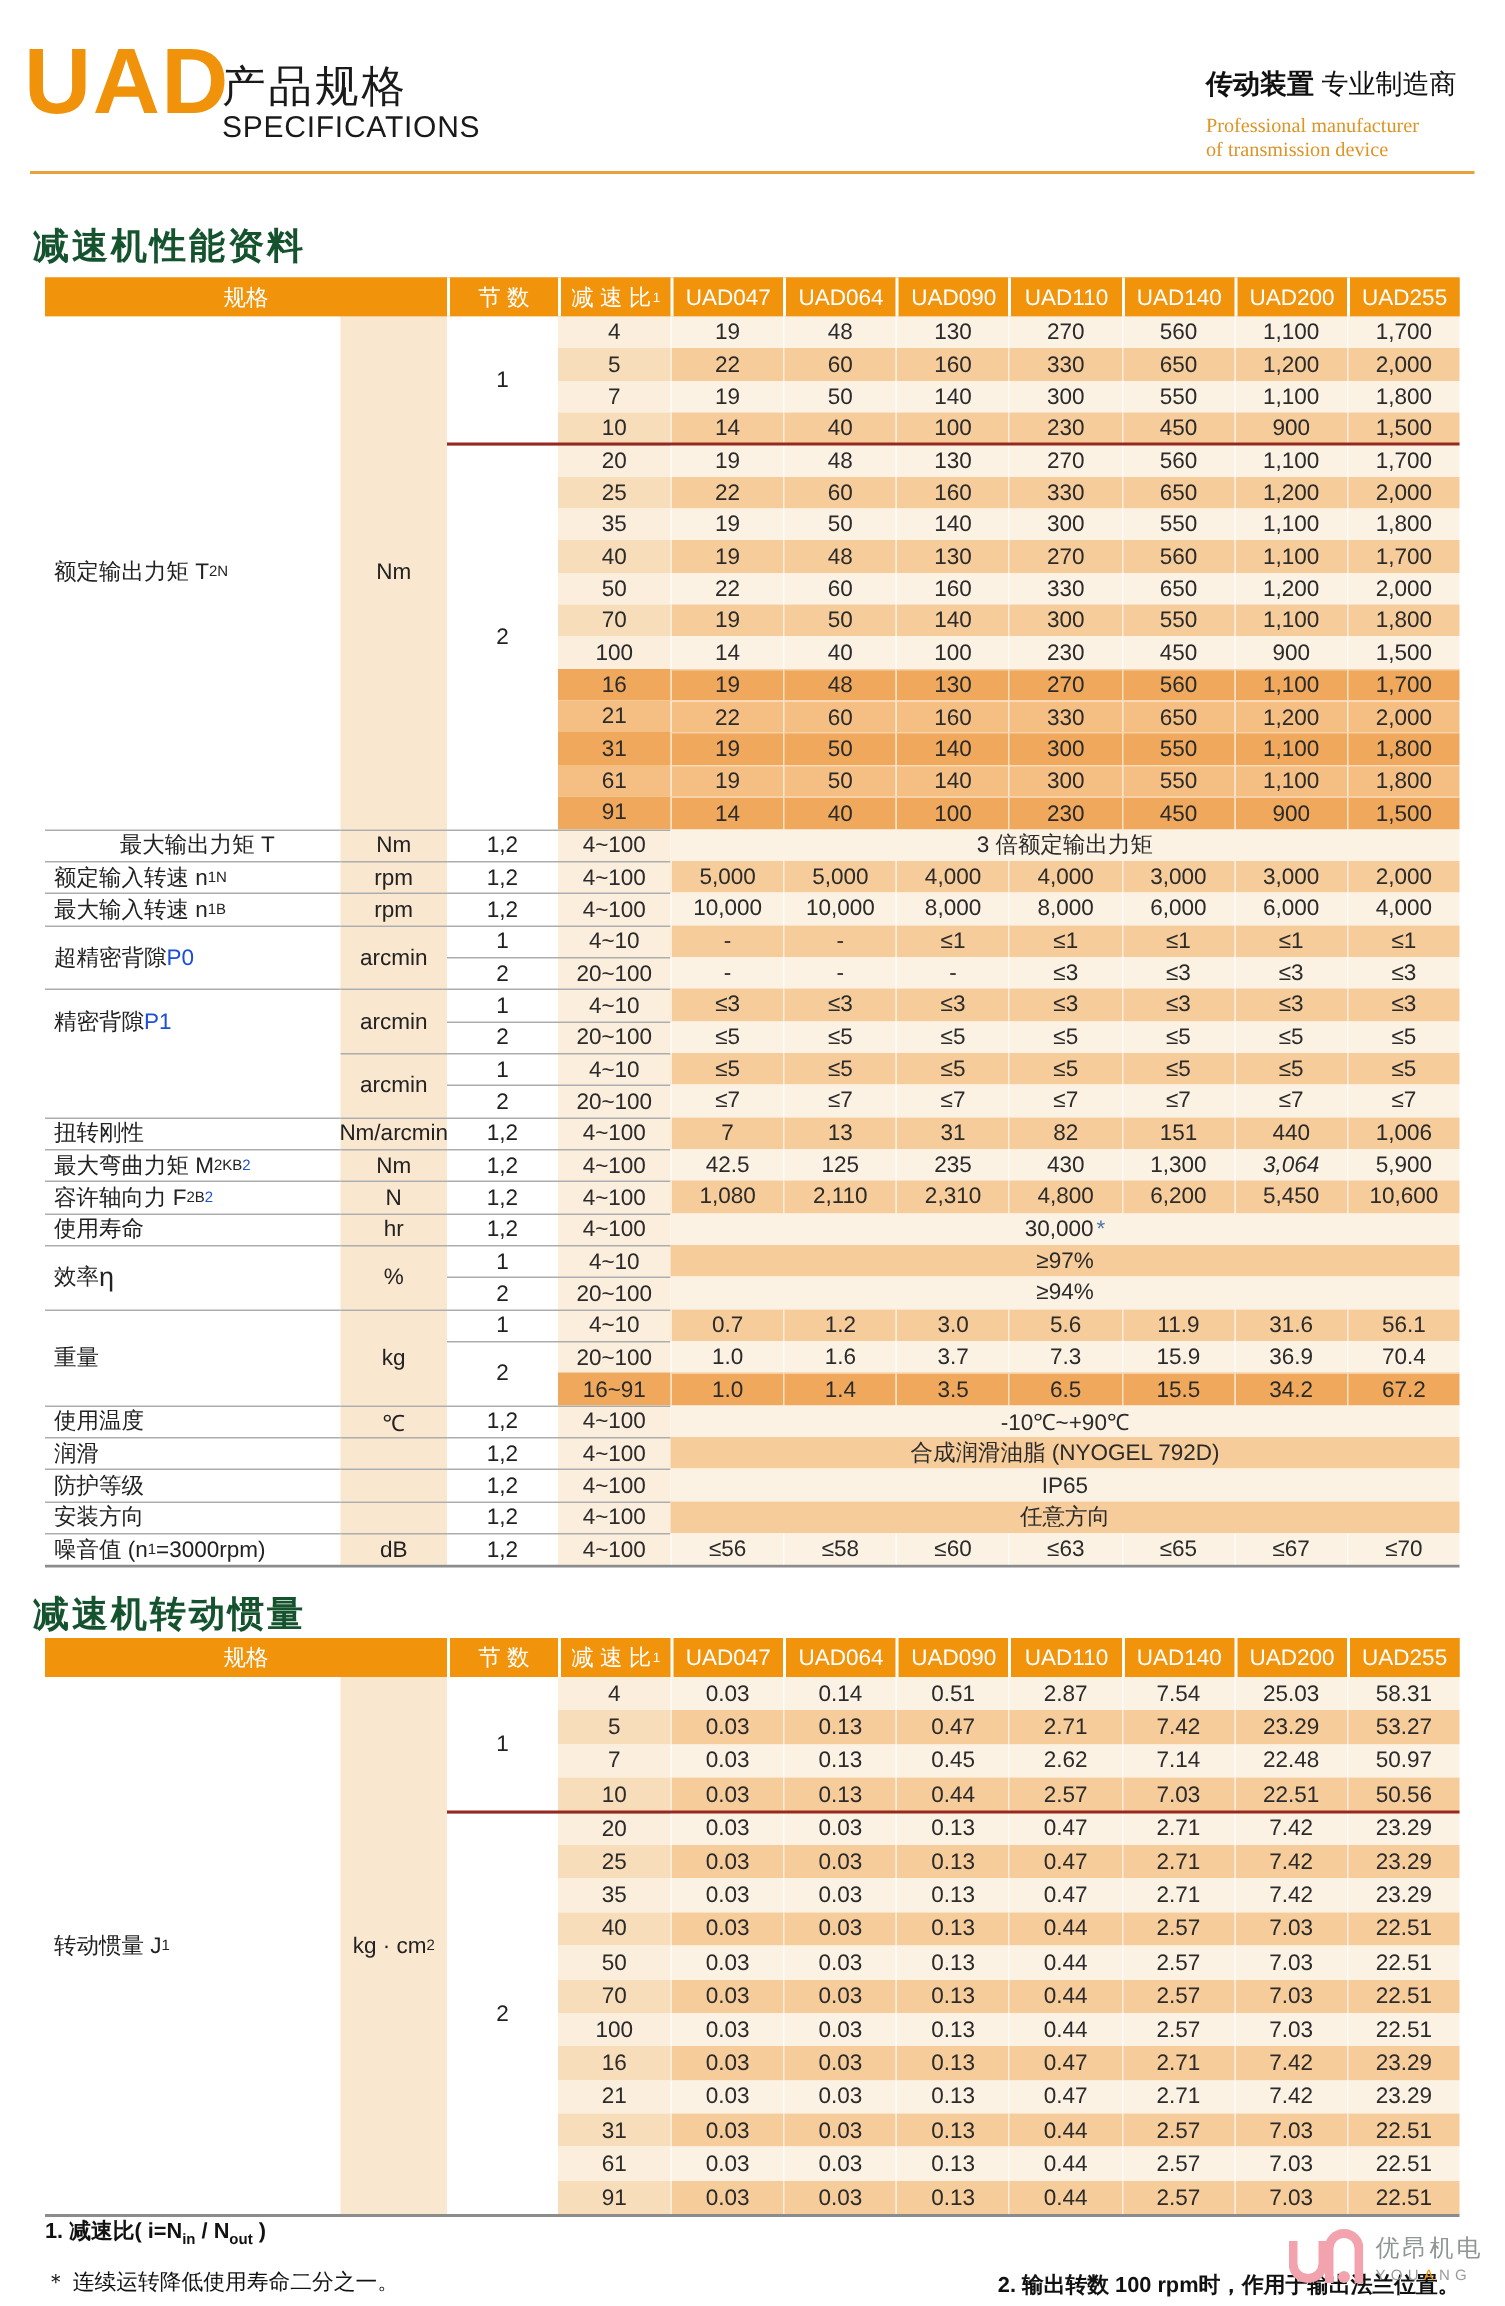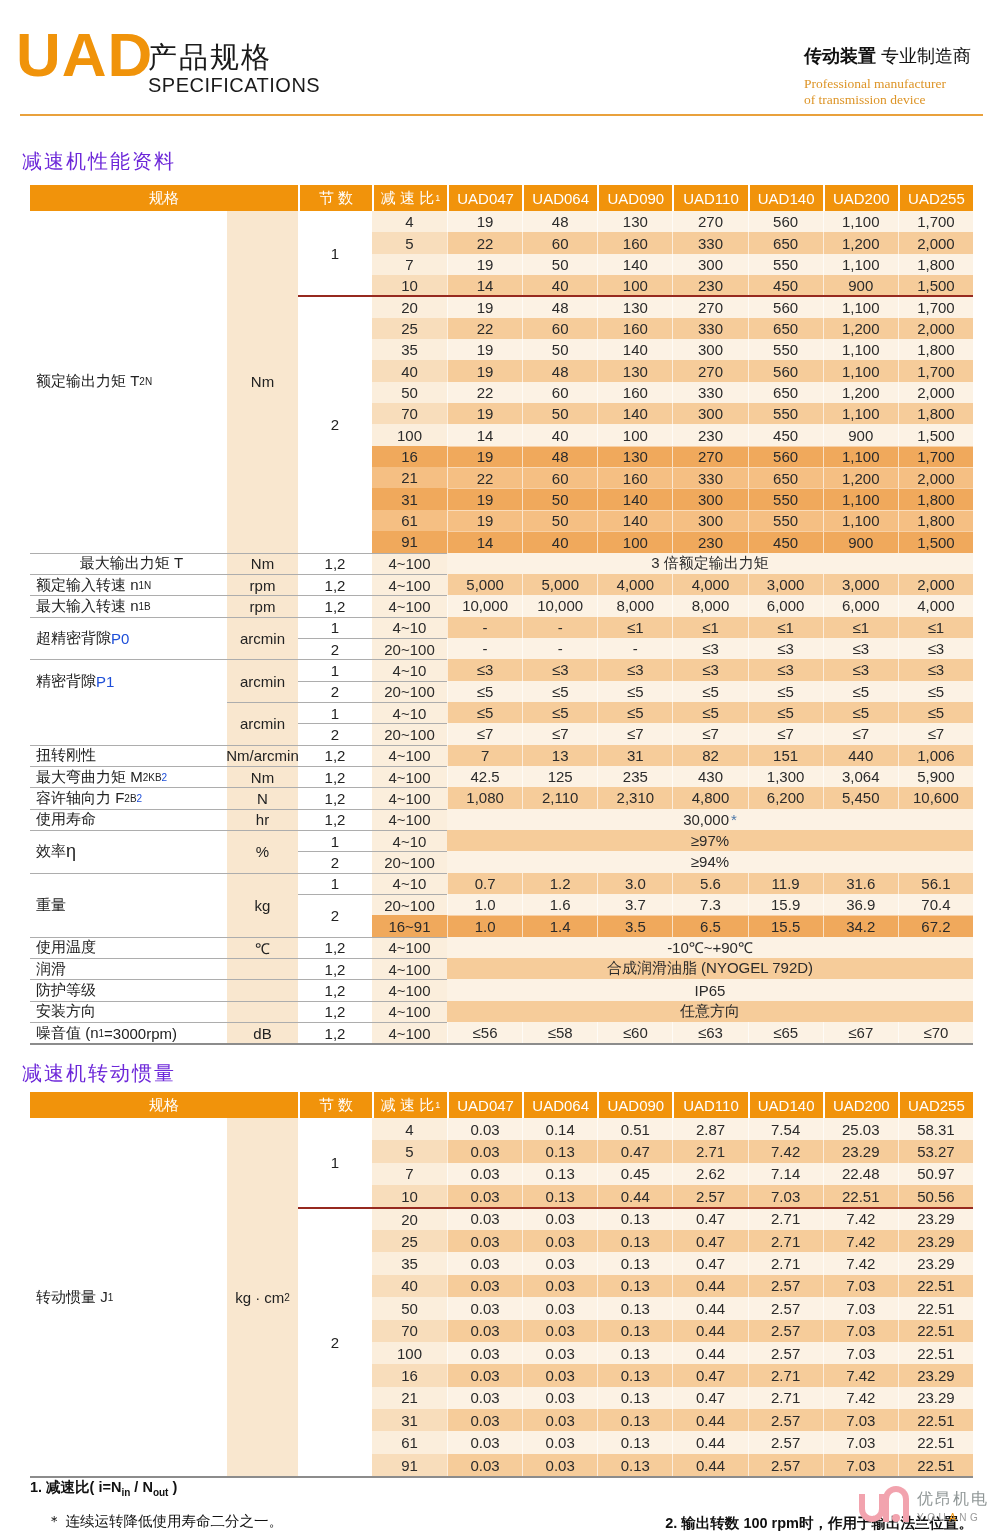--- a/index.html
+++ b/index.html
@@ -9,21 +9,21 @@
   
   .logo{position:absolute;left:16px;top:24px;font-size:62px;font-weight:bold;color:#F0930A;letter-spacing:1px;line-height:1;}
   .t-cn{position:absolute;left:148px;top:38px;font-size:29px;color:#1a1a1a;letter-spacing:2px;}
   .t-en{position:absolute;left:148px;top:74px;font-size:20px;color:#1a1a1a;letter-spacing:.5px;}
   .tagline{position:absolute;right:32px;top:44px;text-align:left;}
   .tag-cn{font-size:18px;color:#111;white-space:nowrap;}
   .tag-cn b{font-weight:bold;}
   .tag-en{margin-top:8px;font-family:"Liberation Serif", serif;color:#DD9426;font-size:13.5px;line-height:1.15;}
   .rule{position:absolute;left:20px;top:114px;width:963px;height:2px;background:#E9A13C;}
 
-  .sect{position:absolute;left:22px;font-size:20px;font-weight:normal;color:#6d28d9;letter-spacing:2px;}
+  .sect{position:absolute;left:22px;font-size:24px;font-weight:bold;color:#14532d;letter-spacing:2px;}
   #s1t{top:148px;} #s2t{top:1060px;}
 
   
   .thead,.tbody{position:absolute;left:30px;width:943px;display:grid;
     grid-template-columns:197px 71px 74px 75px repeat(7,1fr);}
   .thead{height:26px;grid-auto-rows:26px;background:#F1930B;}
   #th1{top:185px;} #tb1{top:211px;grid-auto-rows:21.35px;}
   #th2{top:1092px;} #tb2{top:1118px;grid-auto-rows:22.4px;}
   .tbody{border-bottom:2px solid #8C8C8C;}
 
@@ -49,21 +49,21 @@
 
   sub{font-size:10px;} sup{font-size:10px;}
   .red{color:#1d4ed8;}
   .star{color:#4A76A8;margin-left:2px;}
   .eta{font-size:18px;vertical-align:2px;}
 
   
   .note{position:absolute;font-size:14.5px;color:#111;}
   #n1{left:30px;top:1478px;font-weight:bold;}
   #n2{right:30px;top:1514px;font-weight:bold;text-align:right;}
-  #n3{left:30px;top:1512px;margin-left:17px;}
+  #n3{left:30px;top:1512px;}
 
   
   .brand{position:absolute;right:14px;top:1486px;display:flex;align-items:center;}
   .mark{position:relative;width:52px;height:40px;}
   .g-u{position:absolute;left:0;top:8px;width:14px;height:22px;border:6px solid #F2A3AE;border-top:none;border-radius:0 0 13px 13px;}
   .g-n{position:absolute;left:24px;top:0;width:14px;height:30px;border:6px solid #F2A3AE;border-bottom:none;border-radius:13px 13px 0 0;}
   .g-dot{position:absolute;left:33px;top:28px;width:8px;height:8px;border-radius:50%;background:#F2A3AE;}
   .btxt{margin-left:6px;}
   .b-cn{font-size:16px;color:#8F9696;letter-spacing:2px;}
   .b-en{font-size:10px;color:#9B9B9B;letter-spacing:3.5px;margin-top:2px;}
@@ -373,21 +373,21 @@
       <div class="unitc gline" style="grid-area: 27 / 2 / span 1;">
         <span>Nm</span>
       </div>
       <div class="stagec gline" style="grid-area: 27 / 3 / span 1;">1,2</div>
       <div class="ratioc t-rc gline" style="grid-area: 27 / 4;">4~100</div>
       <div class="val t-c" style="grid-area: 27 / 5;">42.5</div>
       <div class="val t-c" style="grid-area: 27 / 6;">125</div>
       <div class="val t-c" style="grid-area: 27 / 7;">235</div>
       <div class="val t-c" style="grid-area: 27 / 8;">430</div>
       <div class="val t-c" style="grid-area: 27 / 9;">1,300</div>
-      <div class="val t-c" style="grid-area: 27 / 10;">3,064</div>
+      <div class="val t-c" style="grid-area: 27 / 10; font-style: italic;">3,064</div>
       <div class="val t-c" style="grid-area: 27 / 11;">5,900</div>
       <div class="lblc gline" style="grid-area: 28 / 1 / span 1;">
         <span>容许轴向力 F</span>
         <sub>2B</sub>
         <sup class="red">2</sup>
       </div>
       <div class="unitc gline" style="grid-area: 28 / 2 / span 1;">
         <span>N</span>
       </div>
       <div class="stagec gline" style="grid-area: 28 / 3 / span 1;">1,2</div>

